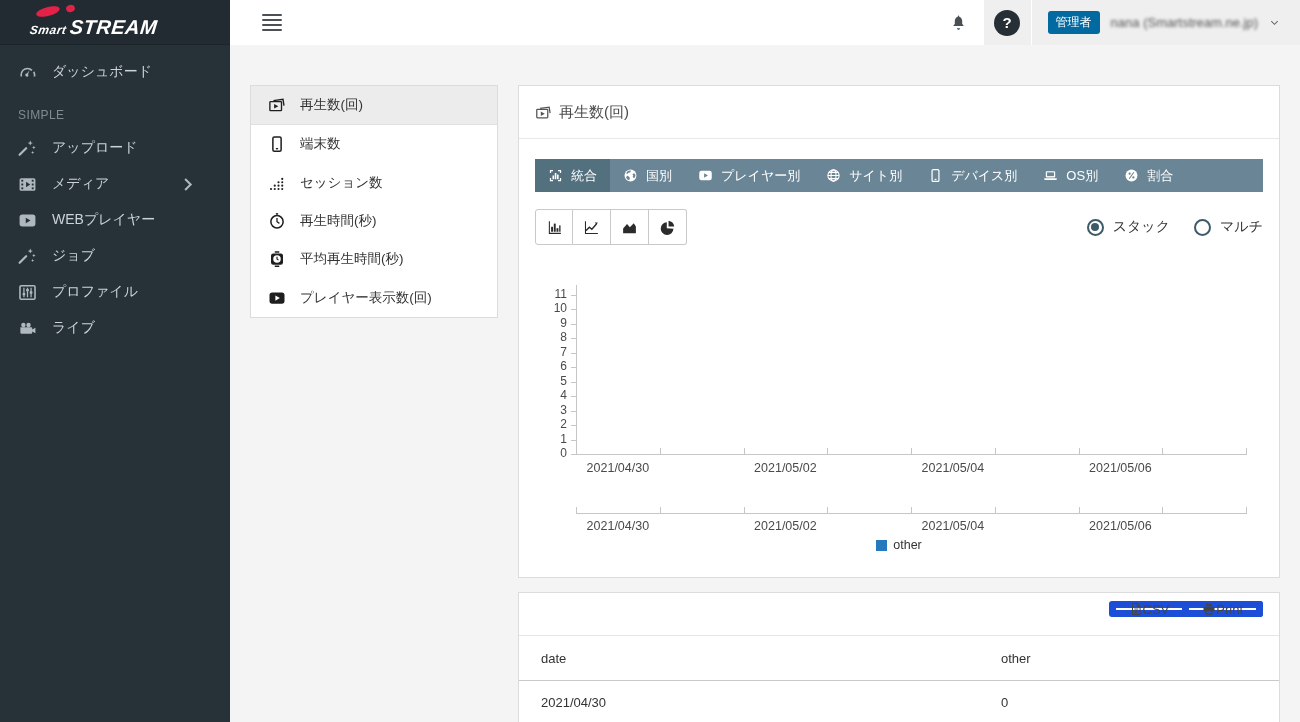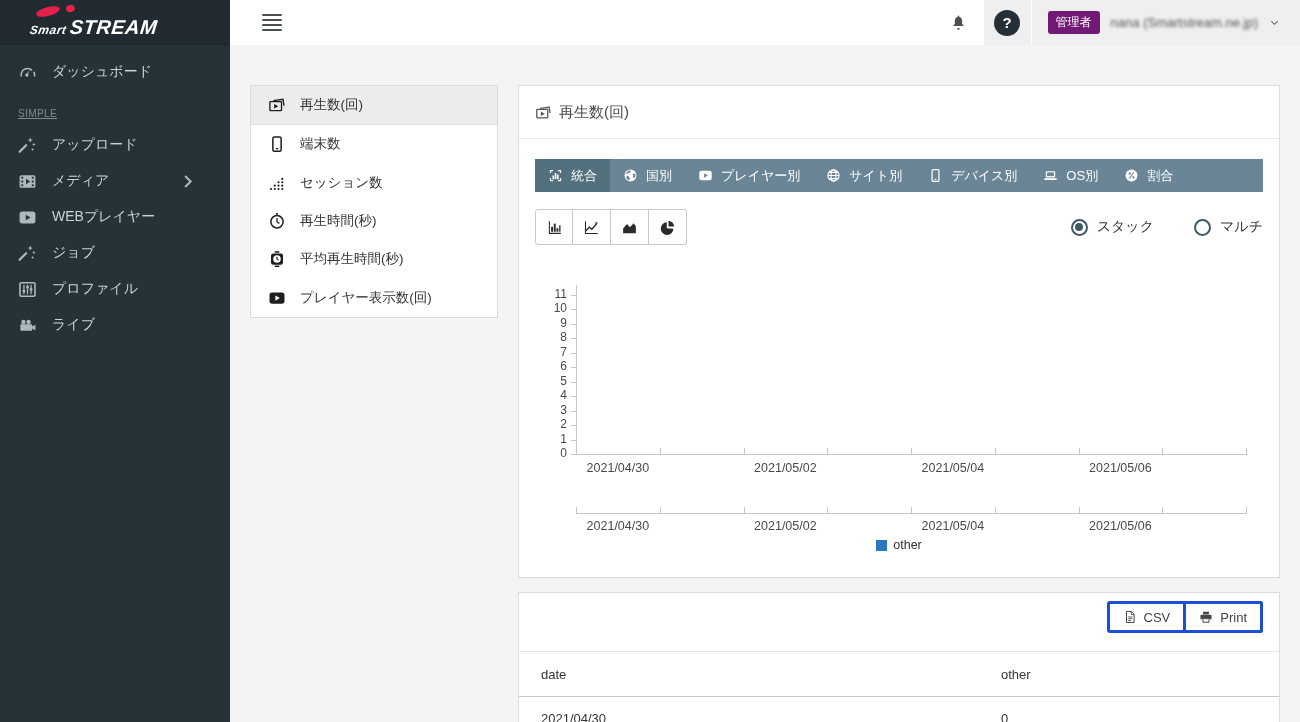--- a/index.html
+++ b/index.html
@@ -12,35 +12,35 @@
   .logo { height:45px; background:#212b31; border-bottom:1px solid #1b2429; position:relative;
           display:flex; align-items:flex-end; padding:0 0 7px 30px; cursor:pointer; }
   .logo-smart { font-style:italic; font-weight:bold; font-size:12px; color:#fff; transform:skew(-10deg); margin-right:3px; letter-spacing:.5px; }
   .logo-stream { font-style:italic; font-weight:bold; font-size:20px; color:#fff; transform:skew(-6deg); letter-spacing:.5px; line-height:1; }
   .logo-dot1 { position:absolute; left:36px; top:7px; width:24px; height:9px; background:#e32149; border-radius:50%; transform:rotate(-14deg); }
   .logo-dot2 { position:absolute; left:66px; top:5px; width:9px; height:7px; background:#e32149; border-radius:50%; transform:rotate(-14deg); }
   .nav { padding-top:9px; }
   .nav-item { display:flex; align-items:center; height:36px; padding:0 18px; font-size:14px; color:#ccd3d7; cursor:pointer; --hole:#263238; }
   .nav-item .ico { width:19px; height:19px; margin-right:15px; color:#aeb8bd; flex-shrink:0; }
   .ico svg { width:100%; height:100%; display:block; }
-  .section-h { font-size:10px; color:#7e8b91; padding:18px 18px 8px; letter-spacing:.4px;text-decoration:underline; }
+  .section-h { font-size:12px; color:#7e8b91; padding:18px 18px 8px; letter-spacing:.4px; }
   .nav-chev { margin-left:auto; width:11px; height:11px; color:#98a4aa; }
 
   
   .main { flex:1; display:flex; flex-direction:column; min-width:0; }
   .topbar { height:45px; background:#fff; display:flex; align-items:center; flex-shrink:0; }
   .hamburger { margin-left:32px; width:20px; display:flex; flex-direction:column; gap:2.5px; cursor:pointer; }
   .hamburger span { display:block; height:2.6px; background:#4a5056; border-radius:1px; }
   .topbar-right { margin-left:auto; display:flex; align-items:center; height:100%; }
   .bell-btn { width:48px; height:100%; display:flex; align-items:center; justify-content:center; color:#4a4f54; cursor:pointer; }
   .bell-btn .ico { width:17px; height:17px; }
   .help-btn { width:48px; height:100%; background:#efefef; display:flex; align-items:center; justify-content:center; cursor:pointer; border-left:1px solid #fff; }
   .help-circle { width:26px; height:26px; border-radius:50%; background:#262f36; color:#fff; font-size:15px; font-weight:bold; display:flex; align-items:center; justify-content:center; }
   .user-area { height:100%; background:#efefef; border-left:1px solid #fff; display:flex; align-items:center; gap:11px; padding:0 20px 0 16px; cursor:pointer; }
-  .role-badge { background:#701a75; color:#fff; font-size:12px; padding:3px 8px; border-radius:3px; }
+  .role-badge { background:#0369a1; color:#fff; font-size:12px; padding:3px 8px; border-radius:3px; }
   .user-name { font-size:13px; color:#555; filter:blur(1.4px); }
   .user-chev { width:11px; height:11px; color:#666; }
 
   .content { flex:1; position:relative; background:#f4f4f4; overflow:hidden; }
 
   
   .metric-card { position:absolute; left:20px; top:40px; width:248px; height:233px;
                  background:#fff; border:1px solid #dcdcdc; display:flex; flex-direction:column; }
   .m-item { flex:1; display:flex; align-items:center; gap:14px; padding:0 17px; font-size:13.5px; color:#333; cursor:pointer; --hole:#fff; }
   .m-item .ico { width:18px; height:18px; color:#1e1e1e; flex-shrink:0; }
@@ -63,40 +63,40 @@
   .tab.active { background:#52707e; --hole:#52707e; }
   .tab .ico { width:15px; height:15px; }
 
   .controls { margin:17px 16px 0; display:flex; align-items:center; }
   .btn-group { display:flex; }
   .ct-btn { width:38px; height:36px; background:#fff; border:1px solid #c9c9c9; border-left:none;
             display:flex; align-items:center; justify-content:center; color:#2b2b2b; cursor:pointer; }
   .ct-btn:first-child { border-left:1px solid #c9c9c9; border-radius:3px 0 0 3px; }
   .ct-btn:last-child { border-radius:0 3px 3px 0; }
   .ct-btn .ico { width:17px; height:17px; }
-  .radios { margin-left:auto; display:flex; gap:40px; }
+  .radios { margin-left:auto; display:flex; gap:24px; }
   .radio { display:flex; align-items:center; gap:9px; font-size:14px; color:#333; cursor:pointer; }
   .r-circle { width:17px; height:17px; border:2px solid #3d5a68; border-radius:50%; position:relative; flex-shrink:0; }
   .r-circle.checked::after { content:""; position:absolute; inset:2.5px; background:#3d5a68; border-radius:50%; }
 
   
   .chart { position:absolute; left:0; top:0; width:100%; height:100%; pointer-events:none; }
   .ax-line, .tick { position:absolute; background:#c6c6c6; }
   .y-lab { position:absolute; text-align:right; font-size:12px; color:#4a4a4a; line-height:15px; }
   .x-lab { position:absolute; width:120px; text-align:center; font-size:12.5px; color:#4a4a4a; }
   .legend { position:absolute; display:flex; justify-content:center; gap:18px; font-size:12.5px; color:#333; pointer-events:auto; }
   .legend-item { display:flex; align-items:center; gap:6px; cursor:pointer; }
   .legend-swatch { width:11px; height:11px; display:inline-block; }
 
   
   .table-card { position:absolute; left:288px; top:547px; width:762px; height:200px;
                 background:#fff; border:1px solid #dcdcdc; border-bottom:none; }
   .export-row { display:flex; justify-content:flex-end; padding:8px 16px 0; }
-  .exp-btn { height:32px; display:flex; align-items:center; gap:7px; padding:0 13px; background:#fff;
-             border:3px solid #1d4ed8; font-size:13px; color:#444; cursor:pointer; }
+  .exp-btn { height:16px; display:flex; align-items:center; padding:0 13px; background:#fff;
+             border:7px solid #1d4ed8; font-size:13px; color:#444; cursor:pointer; }
   .exp-btn .ico { width:14px; height:14px; }
   .exp-btn.first { border-radius:3px 0 0 3px; }
   .exp-btn.last { border-left:none; border-radius:0 3px 3px 0; }
   .t-divider { border-top:1px solid #e5e5e5; margin-top:18px; }
   table.data { width:100%; border-collapse:collapse; font-size:13px; color:#333; }
   table.data th { text-align:left; font-weight:normal; padding:15px 22px 14px; border-bottom:1px solid #c9c9c9; }
   table.data th.c1 { width:460px; }
   table.data td { padding:14px 22px; }
 </style>
 </head>

